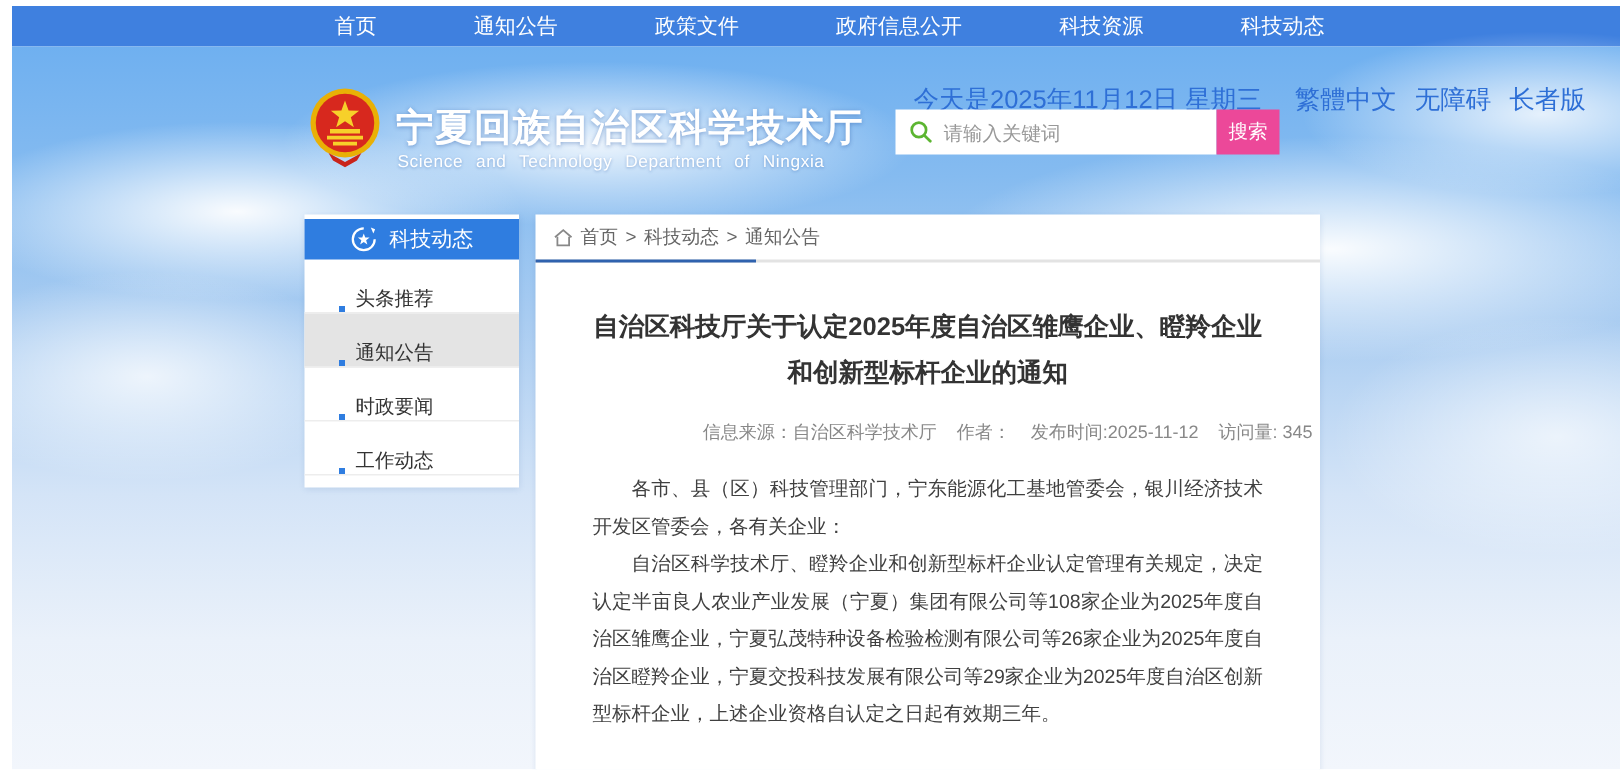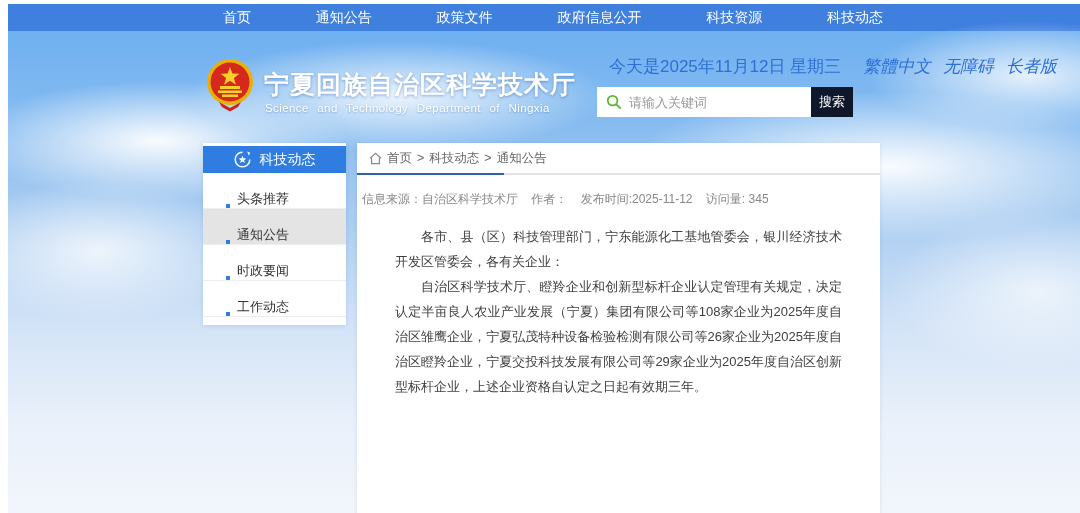--- a/index.html
+++ b/index.html
@@ -25,27 +25,27 @@
 
   
   .site-header { position:absolute; top:35px; left:8px; right:0; height:105px; }
   .emblem { position:absolute; left:197px; top:23px; width:50px; height:54px; }
   .site-title { position:absolute; left:256px; top:33px; color:#ffffff; font-size:25px; font-weight:bold;
                 letter-spacing:1px; text-shadow:0 1px 3px rgba(30,80,160,.45); white-space:nowrap; }
   .site-sub { position:absolute; left:257px; top:67px; color:#ffffff; font-size:11.5px; letter-spacing:.4px;
               word-spacing:5px; text-shadow:0 1px 2px rgba(30,80,160,.4); white-space:nowrap; }
   .top-utility { position:absolute; left:589px; top:20px; width:290px; display:flex; font-size:17px; color:#2e6fd6; white-space:nowrap;margin-left:12px; }
   .top-utility .date { margin-right:22px; }
-  .top-utility a { color:#2e6fd6; text-decoration:none; margin-right:12px; cursor:pointer;font-style:italic; }
-  .searchbar { position:absolute; left:589px; top:52px; width:256px; height:30px; display:flex; }
+  .top-utility a { color:#2e6fd6; text-decoration:none; margin-right:12px; cursor:pointer; }
+  .searchbar { position:absolute; left:589px; top:38px; width:256px; height:30px; display:flex; }
   .search-input-wrap { flex:1; background:#ffffff; display:flex; align-items:center; padding-left:9px; }
   .search-input-wrap input { border:none; outline:none; flex:1; font-size:13px; color:#333;
                              font-family:"Liberation Sans",sans-serif; margin-left:7px; background:transparent; }
   .search-input-wrap input::placeholder { color:#999; }
-  .search-btn { width:42px; background:#0f172a; color:#fff; font-size:13px; border:none; cursor:pointer;
+  .search-btn { width:42px; background:#ec4899; color:#fff; font-size:13px; border:none; cursor:pointer;
                 font-family:"Liberation Sans",sans-serif; }
 
   
   .sidebar { position:absolute; left:203px; top:143px; width:143px; background:#ffffff; padding:3px 0 8px 0;
              box-shadow:0 1px 4px rgba(60,100,160,.15); }
   .sidebar-head { height:27px; background:#2f7de0; color:#fff; display:flex; align-items:center;
                   justify-content:center; font-size:14px; gap:9px; }
   .sidebar-item { position:relative; height:36px; display:flex; align-items:flex-end; padding-left:23px;
                   font-size:13px; color:#333; cursor:pointer; border-bottom:1px solid #ededed; }
   .sidebar-item .dot { width:4px; height:4px; background:#2f7de0; margin-right:7px; }
@@ -53,21 +53,21 @@
 
   
   .main-panel { position:absolute; left:357px; top:143px; width:523px; height:380px; background:#ffffff;
                 box-shadow:0 1px 4px rgba(60,100,160,.15); }
   .breadcrumb { display:flex; align-items:center; height:30px; padding-left:12px; font-size:12.5px; color:#666; gap:5px; }
   .breadcrumb a { color:#666; text-decoration:none; cursor:pointer; }
   .bc-rule { position:relative; height:2px; background:#e3e3e3; margin:0; }
   .bc-rule .blue { position:absolute; left:0; top:0; width:147px; height:2px; background:#2f62ae; }
 
   .article-title { margin:27px auto 0; text-align:center; color:#333; font-size:17px; font-weight:bold; line-height:31px; }
-  .article-meta { margin-top:16px; text-align:left; font-size:12px; color:#888; }
+  .article-meta { margin-top:16px; text-align:right; font-size:12px; color:#888; }
   .article-meta span { margin:0 5px; }
   .article-body { margin-top:16px; padding:0 38px; }
   .article-body p { text-indent:2em; font-size:13px; color:#404040; line-height:25px; text-align:justify; }
 
   .icon-svg { display:block; }
 </style>
 </head>
 <body>
 
 <div id="stage">
@@ -168,20 +168,24 @@
       <a>首页</a>
       <span>&gt;</span>
       <a>科技动态</a>
       <span>&gt;</span>
       <a>通知公告</a>
     </div>
     <div class="bc-rule">
         <span class="blue"></span>
       </div>
 
+    <h1 class="article-title">
+      <span style="display:block">自治区科技厅关于认定2025年度自治区雏鹰企业、瞪羚企业</span>
+      <span style="display:block">和创新型标杆企业的通知</span>
+    </h1>
 
     <div class="article-meta">
       <span>信息来源：自治区科学技术厅</span>
       <span>作者：</span>
       <span>发布时间:2025-11-12</span>
       <span>访问量: 345</span>
     </div>
 
     <div class="article-body">
       <p>各市、县（区）科技管理部门，宁东能源化工基地管委会，银川经济技术开发区管委会，各有关企业：</p>

